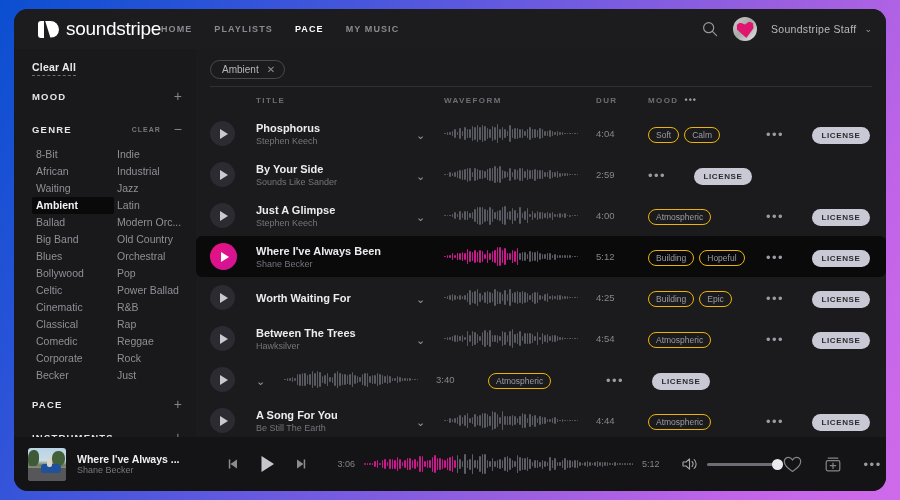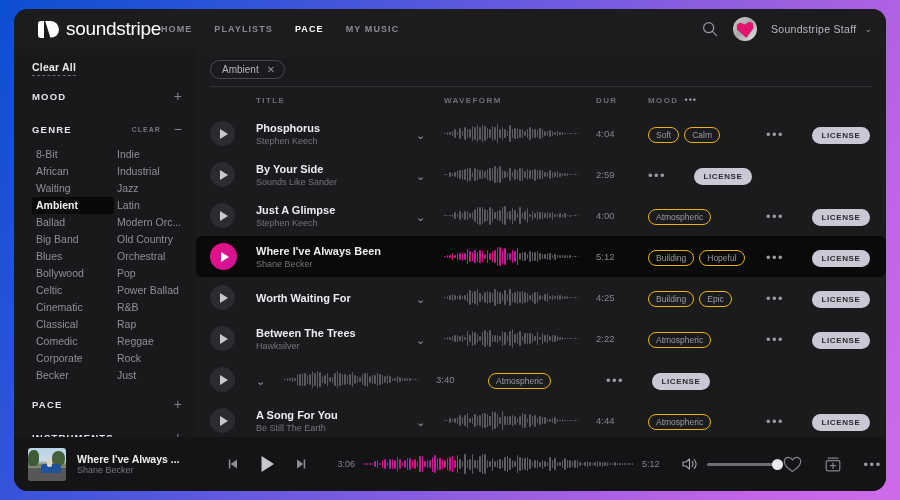--- a/index.html
+++ b/index.html
@@ -777,21 +777,21 @@
               <i style="height: 5.4px;"></i>
               <i style="height: 2.5px;"></i>
               <i style="height: 2.8px;"></i>
               <i style="height: 1.9px;"></i>
               <i style="height: 1.5px;"></i>
               <i style="height: 1.6px;"></i>
               <i style="height: 1.5px;"></i>
               <i style="height: 1.5px;"></i>
               <i style="height: 1.5px;"></i>
             </div>
-            <div class="c-dur dur">2:22</div>
+            <div class="c-dur dur">4:54</div>
             <div class="c-mood"><span class="tag">Atmospheric</span></div>
             <div class="c-dots"><span class="dots">•••</span></div>
             <div class="c-lic"><button class="license">LICENSE</button></div>
           </div>
           <div class="row">
             <div class="c-play">
               <div class="play-btn">
                 <div class="tri"></div>
               </div>
             </div>

